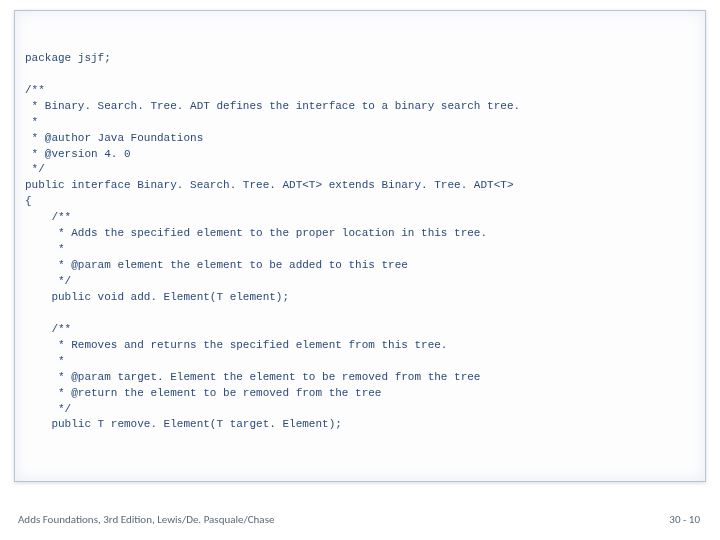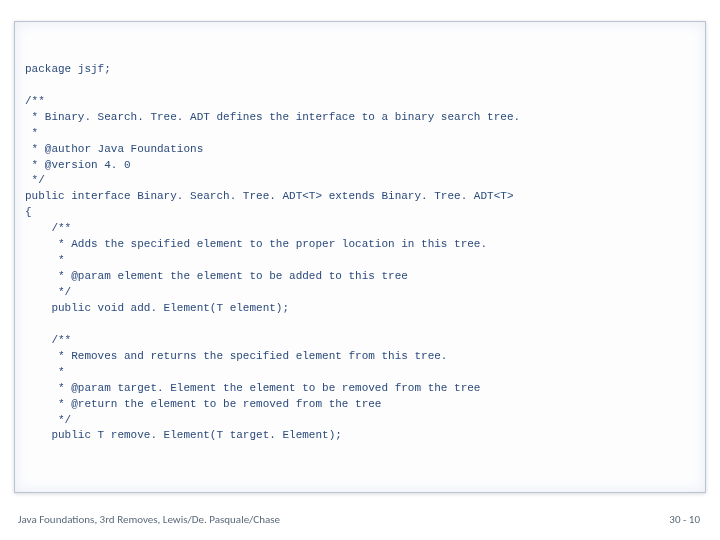--- a/index.html
+++ b/index.html
@@ -8,21 +8,21 @@
     width: 720px;
     height: 540px;
     background: #ffffff;
     font-family: Calibri, Arial, sans-serif;
     overflow: hidden;
     position: relative;
   }
   .code-box {
     position: absolute;
     left: 14px;
-    top: 21px;
+    top: 10px;
     width: 692px;
     height: 472px;
     background: #fdfdfe;
     border: 1px solid #b8c3d6;
     box-shadow: 0 1px 4px rgba(0,0,0,0.15), inset 0 0 14px rgba(200,210,225,0.4);
     padding: 8px 10px;
     box-sizing: border-box;
     font-family: Consolas, "Courier New", monospace;
     font-size: 11px;
     line-height: 1.45;
@@ -70,14 +70,14 @@
 
     /**
      * Removes and returns the specified element from this tree.
      *
      * @param target. Element the element to be removed from the tree
      * @return the element to be removed from the tree
      */
     public T remove. Element(T target. Element);</div>
 </div>
 
-<div class="footer-left">Java Foundations, 3rd Removes, Lewis/De. Pasquale/Chase</div>
+<div class="footer-left">Adds Foundations, 3rd Edition, Lewis/De. Pasquale/Chase</div>
 <div class="footer-right">30 - 10</div>
 
 </body></html>

